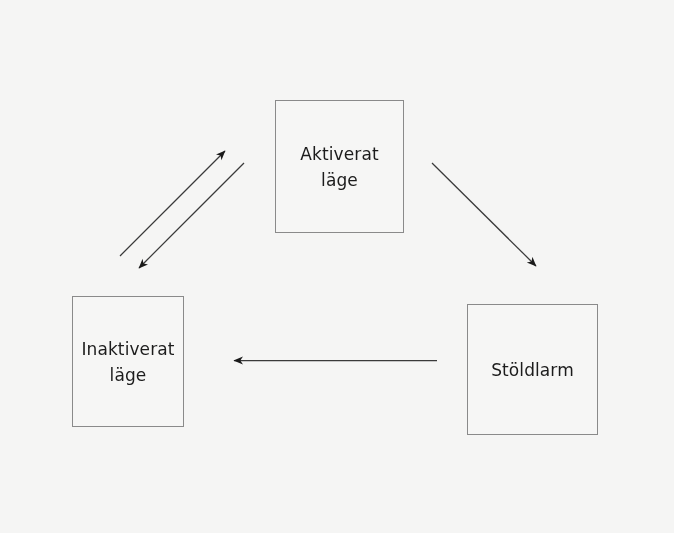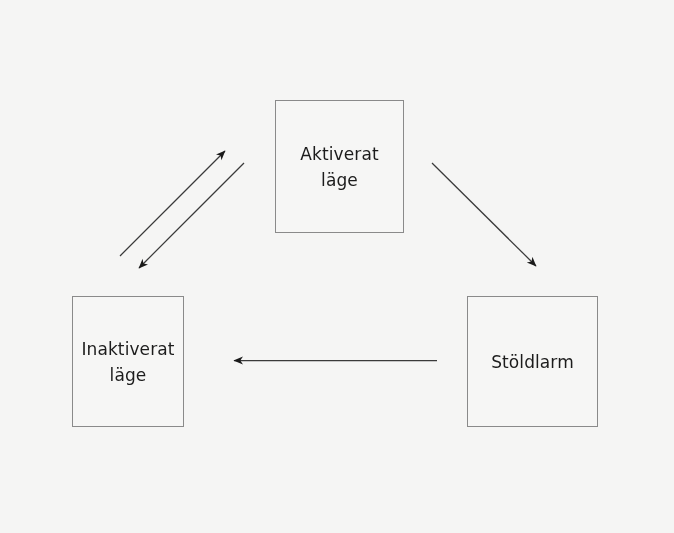--- a/index.html
+++ b/index.html
@@ -52,21 +52,21 @@
     height: 133px;
   }
   #node-inaktiverat {
     left: 72px;
     top: 296px;
     width: 112px;
     height: 131px;
   }
   #node-stoldlarm {
     left: 467px;
-    top: 296px;
+    top: 304px;
     width: 131px;
     height: 131px;
   }
 </style>
 </head>
 <body>
 
 <div id="diagram-canvas">
 
   <svg class="edges-layer" width="674" height="533" viewBox="0 0 674 533" xmlns="http://www.w3.org/2000/svg">

